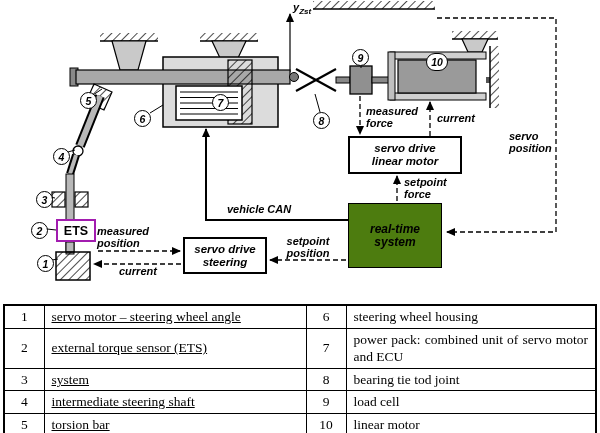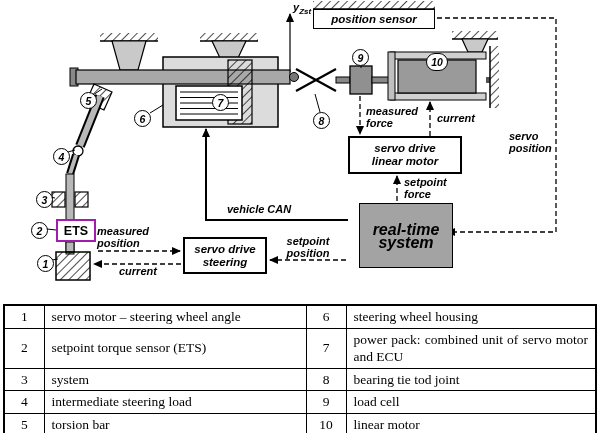--- a/index.html
+++ b/index.html
@@ -9,35 +9,35 @@
   .diagram { position:relative; width:600px; height:302px; }
   .diagram svg { position:absolute; left:0; top:0; }
 
   .lbl { position:absolute; font:italic bold 11px/11.5px "Liberation Sans",sans-serif;
          white-space:pre-line; color:#000; }
   .lbl.center { text-align:center; }
   .boxlbl { position:absolute; display:flex; align-items:center; justify-content:center;
             text-align:center; font:italic bold 11.5px/13px "Liberation Sans",sans-serif;
             white-space:pre-line; background:#fff; border:2px solid #000; }
   .thinbox { border-width:1.6px; }
-  .graybox { background:#a3a3a3; font-size:16px;margin-left:11px; }
+  .graybox { background:#4d7c0f; font-size:12px; }
   .etsbox { position:absolute; display:flex; align-items:center; justify-content:center;
             font:bold 12.5px "Liberation Sans",sans-serif; background:#fff; border:2px solid #a21caf; }
   .callout { position:absolute; width:17px; height:17px; border:1.6px solid #000; border-radius:50%;
              background:#fff; display:flex; align-items:center; justify-content:center;
              font:italic bold 10.5px "Liberation Sans",sans-serif; }
   .callout.wide { width:22px; height:18px; border-radius:10px; }
   .sub { font-size:8px; position:relative; top:3px; }
 
   table.legend { position:absolute; left:3px; top:304px; width:594px; border-collapse:collapse;
                  font-family:"Liberation Serif", serif; font-size:13.5px; line-height:1.3;
                  border:2px solid #000; }
   table.legend td { border:1.5px solid #000; padding:2px 7px; vertical-align:middle; }
   table.legend td.num { width:40px; text-align:center; padding:2px 2px; }
-  table.legend td.d1 { width:262px; }
+  table.legend td.d1 { width:262px;text-decoration:underline; }
   table.legend tr:nth-child(2) td:nth-child(4) { text-align:justify; }
 </style>
 </head>
 <body>
 
 <div class="page">
   <div class="diagram">
 
     <svg width="600" height="302" viewBox="0 0 600 302">
       <defs>
@@ -161,21 +161,20 @@
         <line x1="50" y1="197" x2="55" y2="198"></line>
         <line x1="47" y1="229" x2="56" y2="230"></line>
         <line x1="52" y1="260" x2="58" y2="259"></line>
         <line x1="320" y1="112" x2="315" y2="94"></line>
         <line x1="361" y1="66" x2="361" y2="68"></line>
       </g>
     </svg>
 
     <div class="lbl" style="left:293px;top:2px"><span>y</span><span class="sub">Zst</span></div>
 
-    <div class="boxlbl thinbox" style="left:313px;top:9px;width:122px;height:20px">position sensor</div>
 
     <div class="lbl" style="left:366px;top:106px">measured
 force</div>
 
     <div class="lbl" style="left:437px;top:113px">current</div>
 
     <div class="lbl" style="left:509px;top:131px">servo
 position</div>
 
     <div class="boxlbl" style="left:348px;top:136px;width:114px;height:38px">servo drive
@@ -217,33 +216,33 @@
   <table class="legend">
     <tbody>
       <tr>
         <td class="num">1</td>
         <td class="d1">servo motor – steering wheel angle</td>
         <td class="num">6</td>
         <td class="d2">steering wheel housing</td>
       </tr>
       <tr>
         <td class="num">2</td>
-        <td class="d1">setpoint torque sensor (ETS)</td>
+        <td class="d1">external torque sensor (ETS)</td>
         <td class="num">7</td>
         <td class="d2">power pack: combined unit of servo motor and ECU</td>
       </tr>
       <tr>
         <td class="num">3</td>
         <td class="d1">system</td>
         <td class="num">8</td>
         <td class="d2">bearing tie tod joint</td>
       </tr>
       <tr>
         <td class="num">4</td>
-        <td class="d1">intermediate steering load</td>
+        <td class="d1">intermediate steering shaft</td>
         <td class="num">9</td>
         <td class="d2">load cell</td>
       </tr>
       <tr>
         <td class="num">5</td>
         <td class="d1">torsion bar</td>
         <td class="num">10</td>
         <td class="d2">linear motor</td>
       </tr>
     </tbody>

